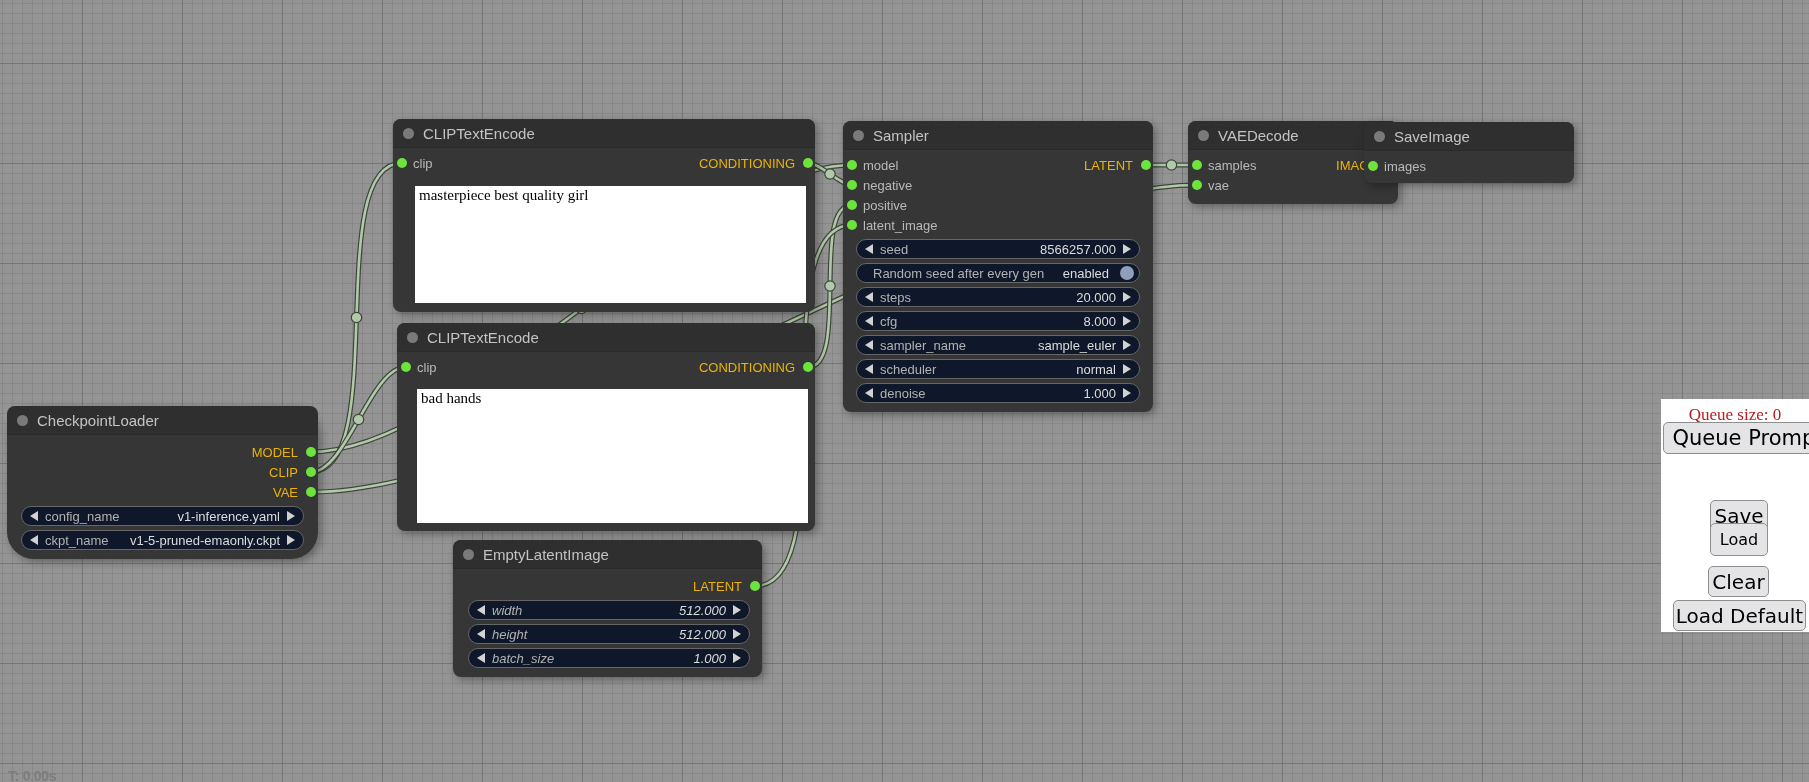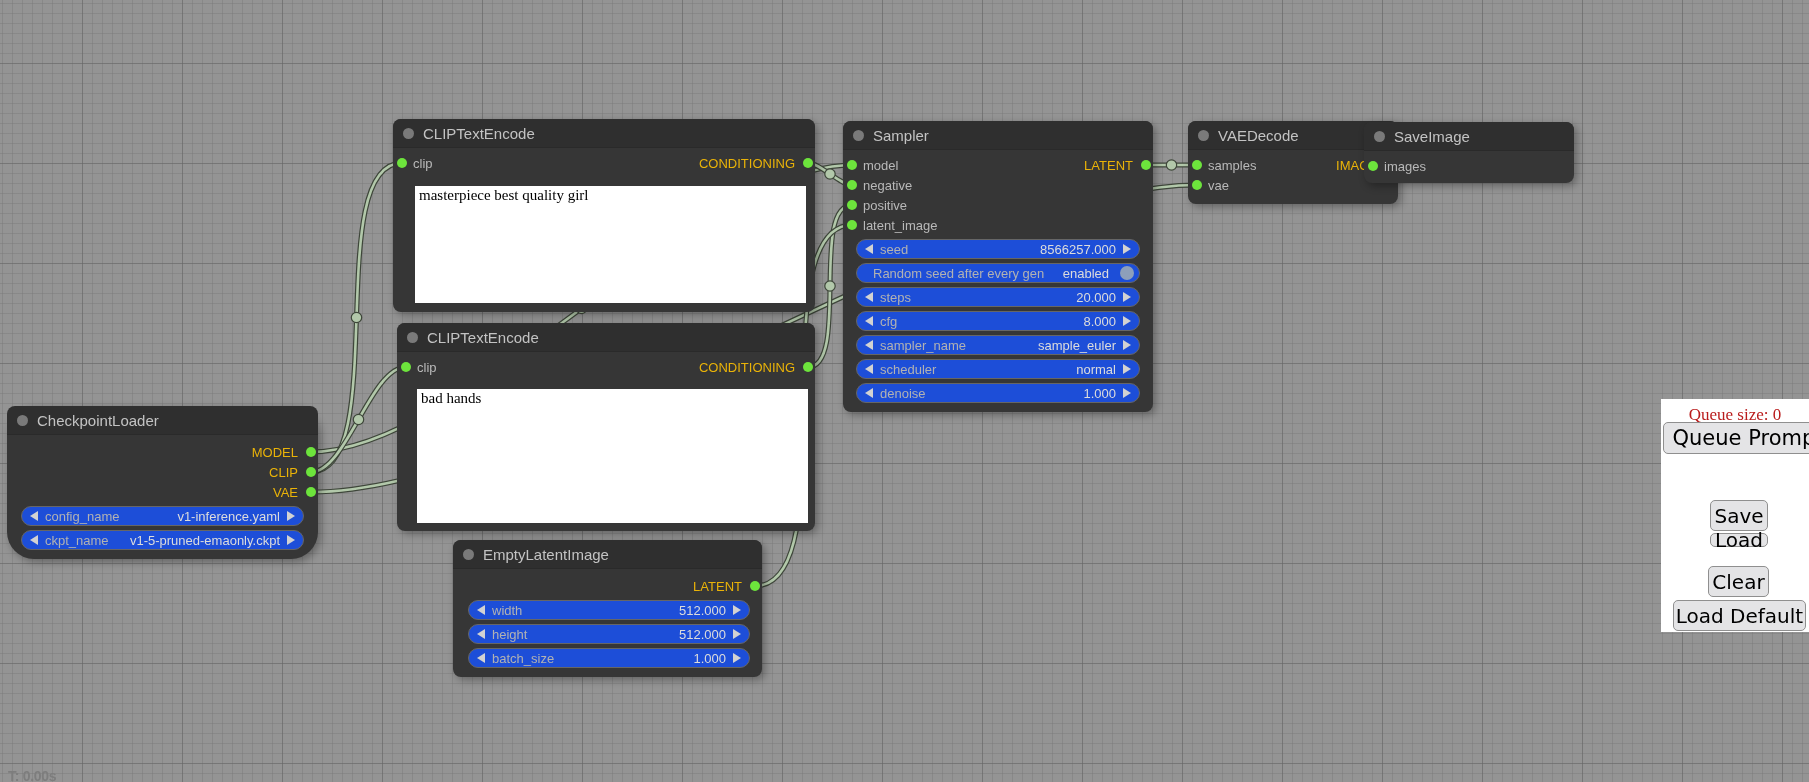--- a/index.html
+++ b/index.html
@@ -31,21 +31,21 @@
   .slots{padding-top:5px;}
   .slots.tall{padding-top:7px;}
   .row{height:20px;display:flex;align-items:center;position:relative;}
   .in-label{margin-left:20px;color:#b9b9b9;}
   .out-label{margin-left:auto;margin-right:20px;color:#eab308;}
   .pin{position:absolute;width:10px;height:10px;border-radius:50%;background:#6de43c;top:5px;}
   .pin.in{left:4px;}
   .pin.out{right:2px;}
   .widgets{padding:4px 0 9px 0;display:flex;flex-direction:column;gap:4px;}
   .widget{
-    height:20px;background:#1d4ed8;border:1px solid #666;border-radius:11px;
+    height:20px;background:#0f172a;border:1px solid #666;border-radius:11px;
     display:flex;align-items:center;padding:0 8px;box-sizing:border-box;margin:0 13px;
   }
   .wlabel{color:#b2b2b2;margin-left:7px;white-space:nowrap;}
   .wlabel.noarrow{margin-left:8px;}
   .wvalue{margin-left:auto;color:#dcdcdc;margin-right:7px;white-space:nowrap;}
   .arr{width:0;height:0;flex:none;}
   .arrL{border-top:5px solid transparent;border-bottom:5px solid transparent;border-right:8px solid #d2d2d2;}
   .arrR{border-top:5px solid transparent;border-bottom:5px solid transparent;border-left:8px solid #d2d2d2;}
   .toggle-dot{width:14px;height:14px;border-radius:50%;background:#8d9fba;margin-left:4px;margin-right:-3px;flex:none;}
   .prompt{
@@ -55,41 +55,41 @@
   }
   
   #node-ckpt   {left:7px;   top:406px; width:311px;border-radius:27px;}
   #node-ckpt .widget{margin:0 14px;}
   #node-clip1  {left:393px; top:119px; width:422px;}
   #node-clip2  {left:397px; top:323px; width:418px;}
   #ta1{height:117px;width:391px;margin:13px 9px 9px 22px;}
   #ta2{height:134px;width:391px;margin:12px 7px 8px 20px;}
   #node-sampler{left:843px; top:121px; width:310px;}
   #node-empty  {left:453px; top:540px; width:309px;}
-  #node-empty .widget{margin:0 12px 0 15px;}
+  #node-empty .widget{margin:0 12px 0 15px;font-style:italic;}
   #node-vae    {left:1188px;top:121px; width:210px;}
   #node-save   {left:1364px;top:122px; width:210px;}
   
   #panel{
     position:absolute;left:1661px;top:399px;width:148px;height:233px;
     background:#fff;z-index:3;
   }
   #queue-size{
     text-align:center;font-family:"Liberation Serif",serif;font-size:17px;
     color:#b91c1c;padding-top:6px;
   }
   .pbtn{
     position:absolute;background:#e4e4e6;border:1px solid #8f8f8f;border-radius:5px;
     color:#000;font-family:"DejaVu Sans","Liberation Sans",sans-serif;
     display:flex;align-items:center;justify-content:center;box-sizing:border-box;
     cursor:pointer;
   }
   #btn-queue       {left:2px;  top:23px;  width:170px;height:32px;font-size:21px;}
   #btn-save        {left:49px; top:101px; width:58px; height:31px;font-size:20px;}
-  #btn-load        {left:49px; top:134px; width:58px; height:14px;font-size:20px;}
+  #btn-load        {left:49px; top:124px; width:58px; height:33px;font-size:16px;}
   #btn-clear       {left:47px; top:167px; width:61px; height:31px;font-size:20px;}
   #btn-load-default{left:12px; top:201px; width:133px;height:31px;font-size:20px;}
   
   #status{
     position:absolute;left:8px;top:768px;z-index:0;
     font:bold 14px "Liberation Sans",sans-serif;letter-spacing:-.3px;color:#7d7d7d;
   }
 </style>
 </head>
 <body>

